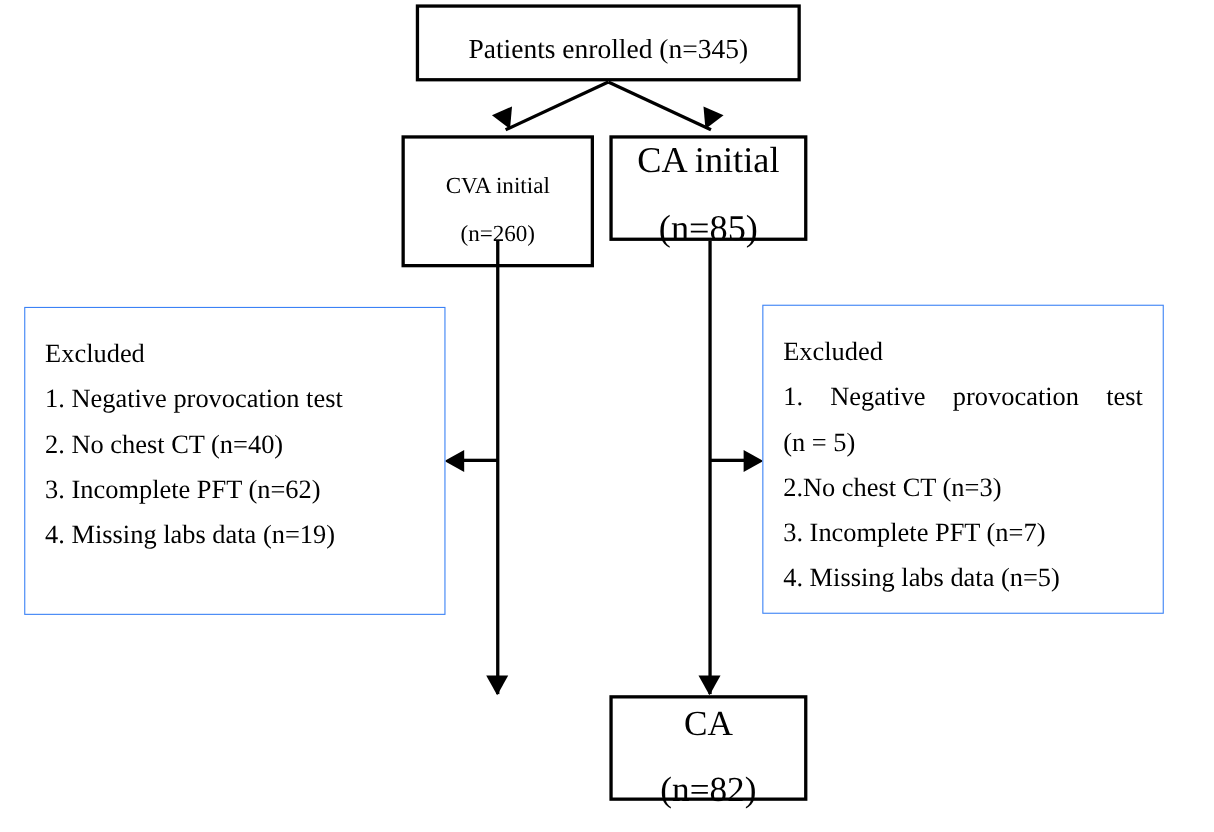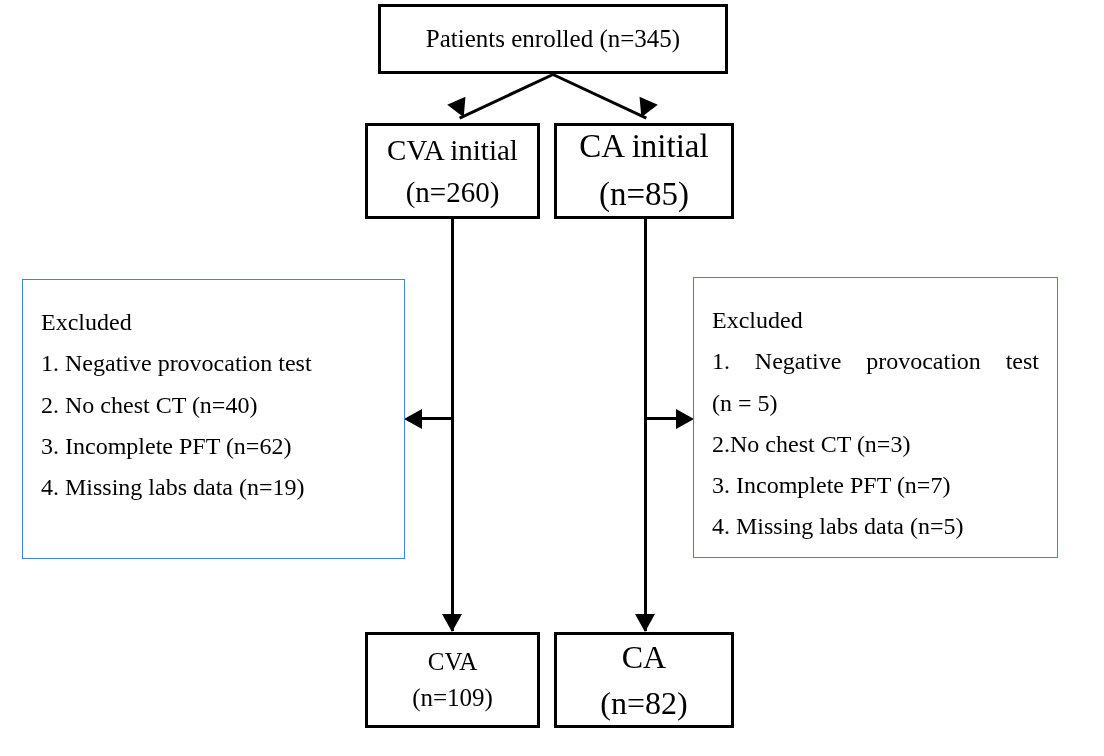--- a/index.html
+++ b/index.html
@@ -25,29 +25,30 @@
     display: flex;
     flex-direction: column;
     justify-content: center;
     align-items: center;
     text-align: center;
   }
   .node .line {
     display: block;
     white-space: pre;
     line-height: 1.45;
+    margin-top: 14px;
   }
   
   #node-enrolled {
     left: 378px; top: 4px; width: 350px; height: 70px;
     font-size: 25px;
   }
   #node-cva-initial {
-    left: 365px; top: 123px; width: 175px; height: 96px;
-    font-size: 29px;
+    left: 365px; top: 123px; width: 175px; height: 120px;
+    font-size: 21px;
   }
   #node-ca-initial {
     left: 554px; top: 123px; width: 180px; height: 96px;
     font-size: 33px;
   }
   #node-cva-final {
     left: 365px; top: 632px; width: 175px; height: 96px;
     font-size: 25px;
   }
   #node-ca-final {
@@ -161,23 +162,19 @@
 
   <div class="excluded-box" id="node-excluded-right">
     <span class="line">Excluded</span>
     <span class="line justify">1. Negative provocation test</span>
     <span class="line">(n = 5)</span>
     <span class="line">2.No chest CT (n=3)</span>
     <span class="line">3. Incomplete PFT (n=7)</span>
     <span class="line">4. Missing labs data (n=5)</span>
   </div>
 
-  <div class="node" id="node-cva-final">
-    <span class="line">CVA</span>
-    <span class="line">(n=109)</span>
-  </div>
 
   <div class="node" id="node-ca-final">
     <span class="line">CA</span>
     <span class="line">(n=82)</span>
   </div>
 
 </div>
 
 </body></html>

